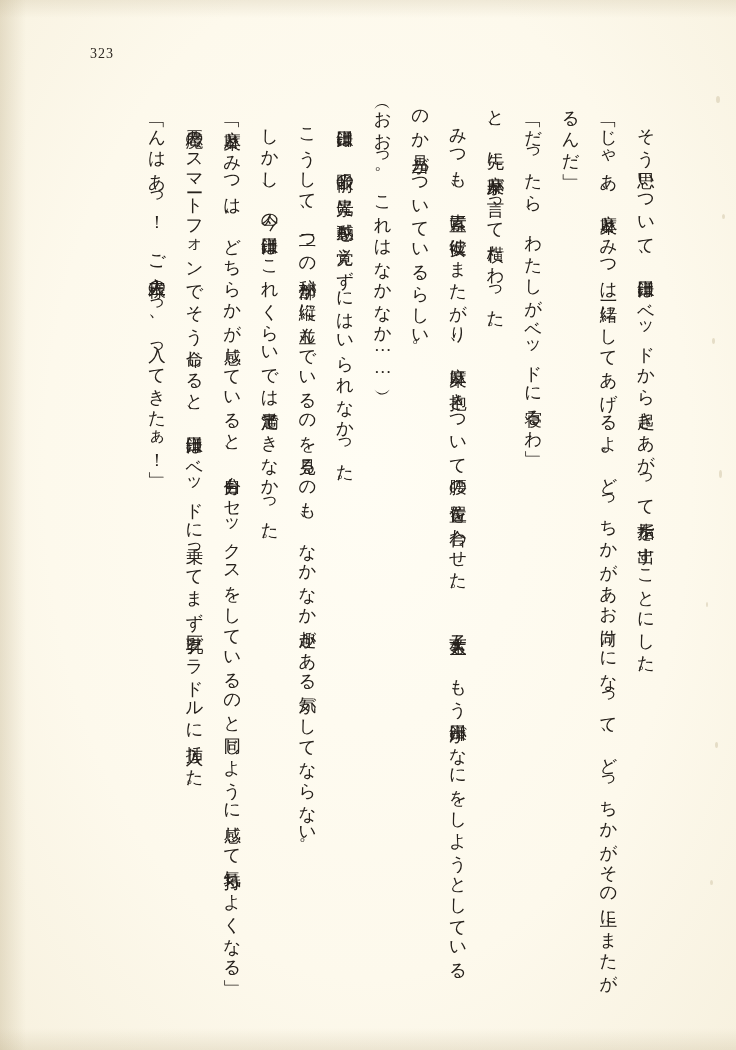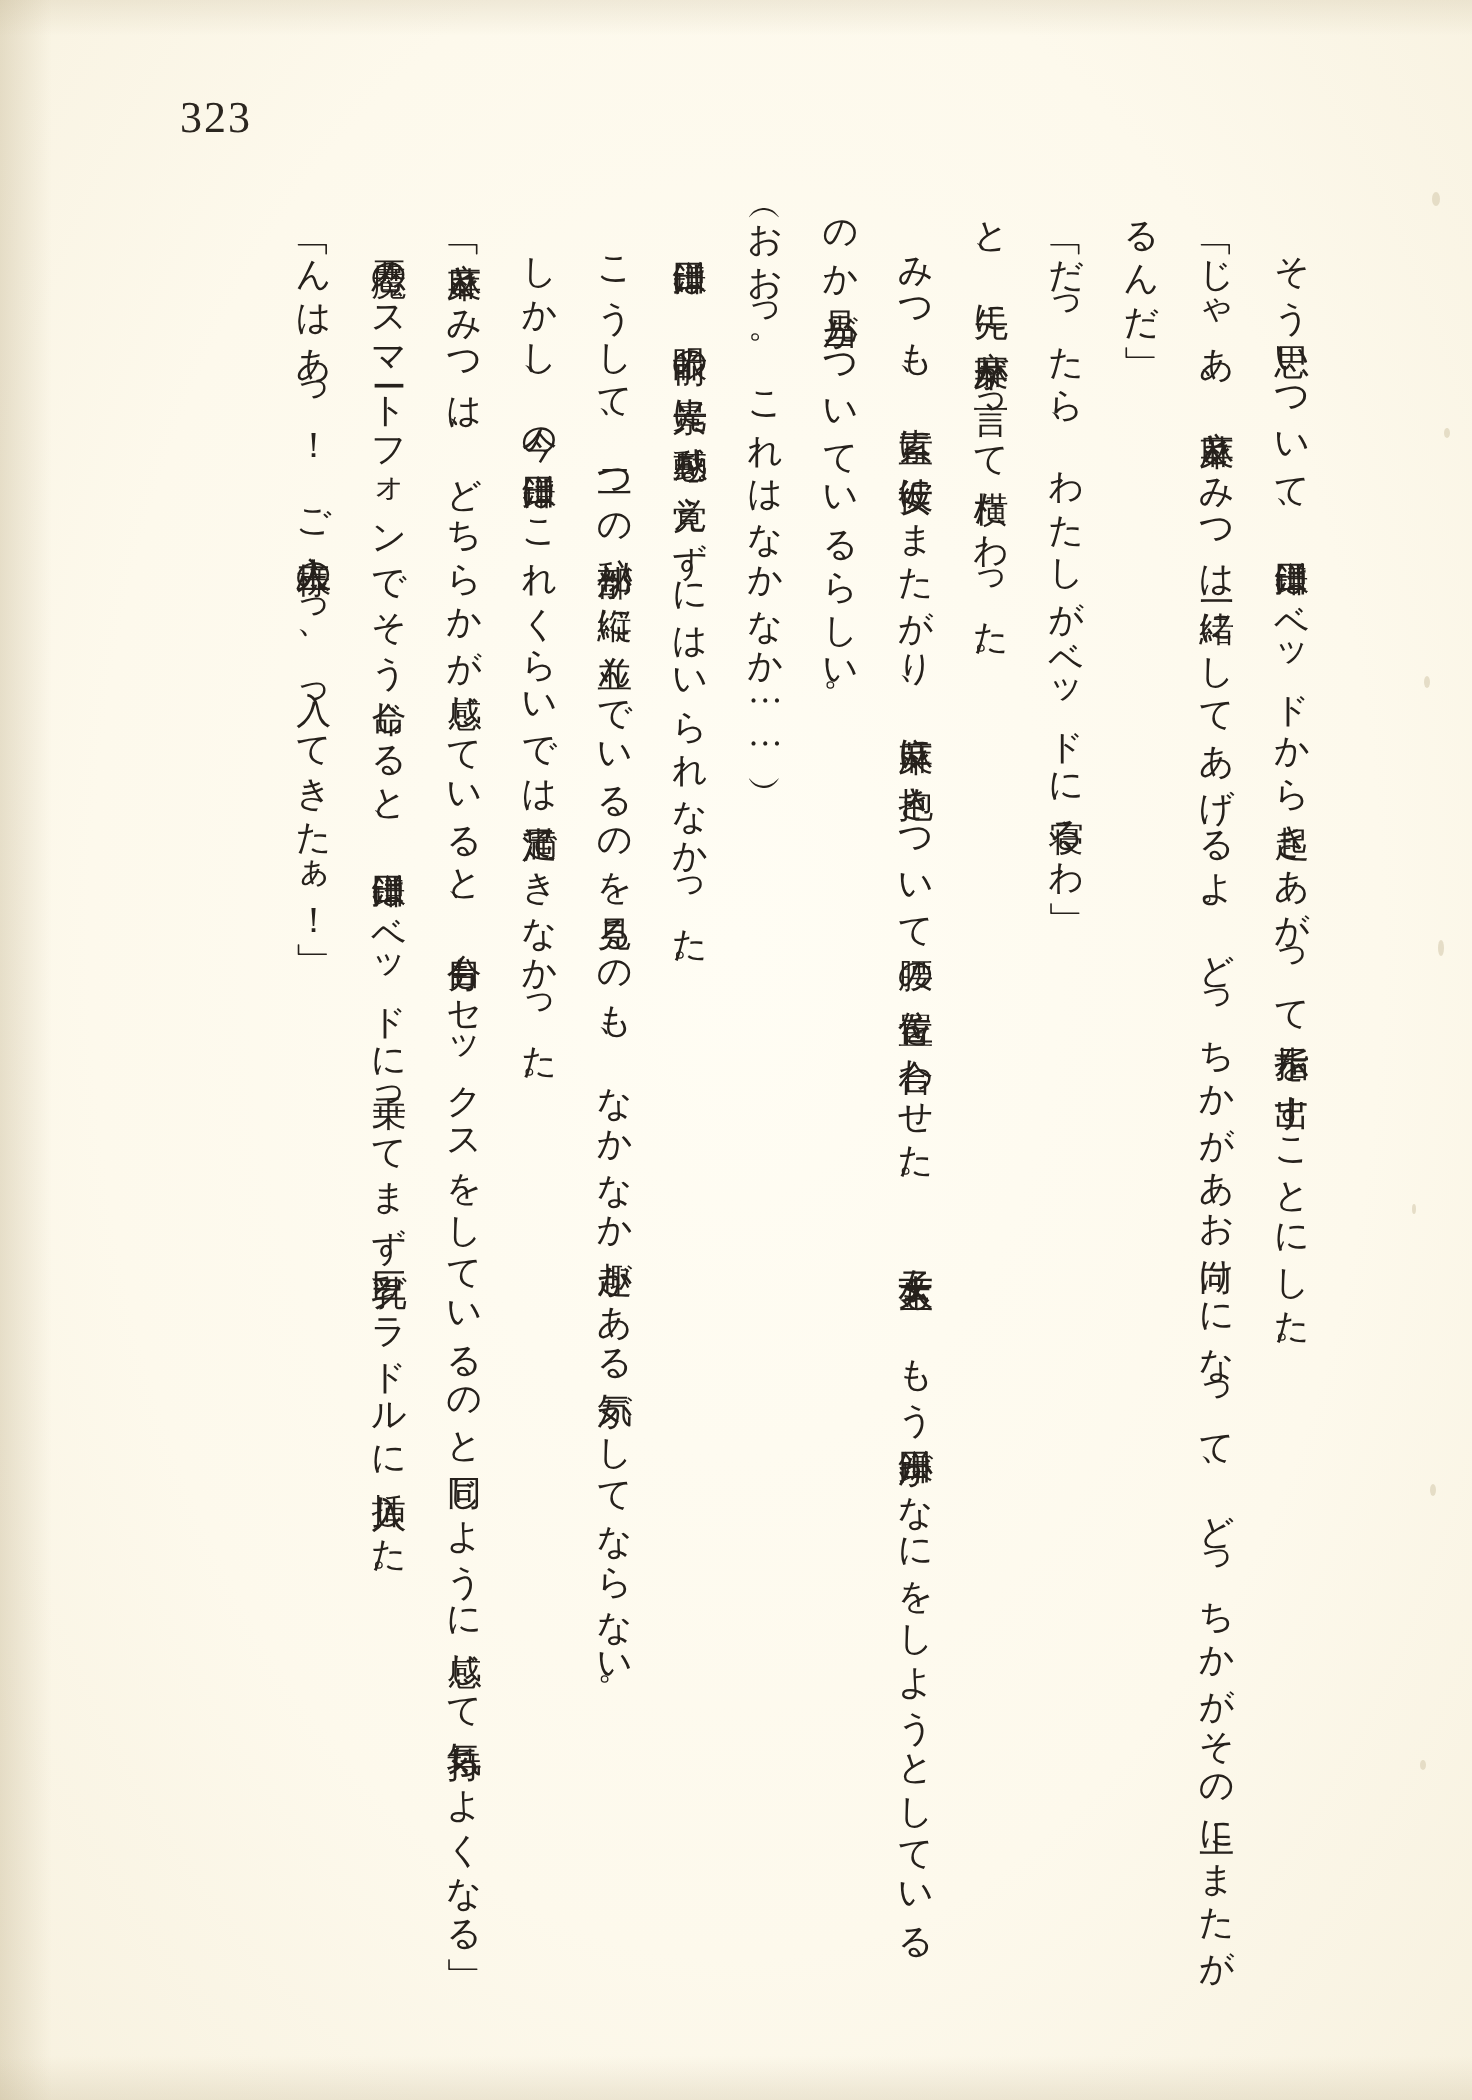--- a/index.html
+++ b/index.html
@@ -42,21 +42,21 @@
     background: #ded4bb;
     border-radius: 50%;
     opacity: 0.75;
   }
 
   
   .page-number {
     position: absolute;
     left: 90px;
     top: 46px;
-    font-size: 22px;
+    font-size: 14px;
     color: #2b2620;
     letter-spacing: 1px;
   }
 
   
   .text-block {
     position: absolute;
     top: 98px;
     left: 78px;
     right: 72px;

